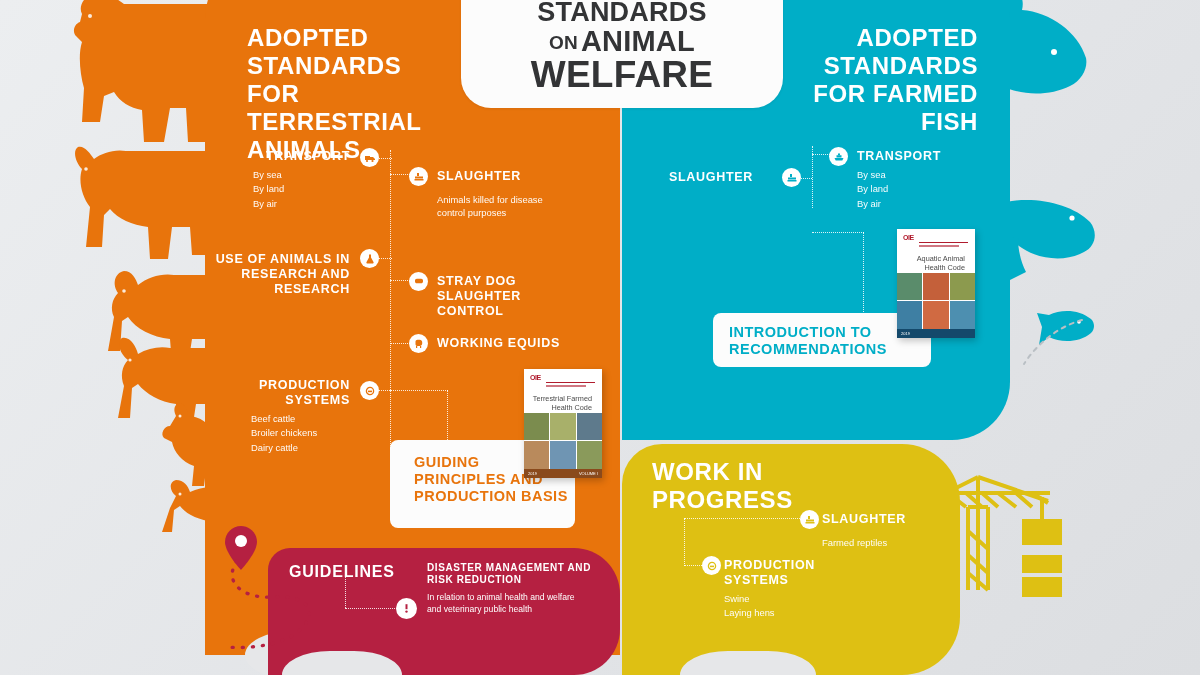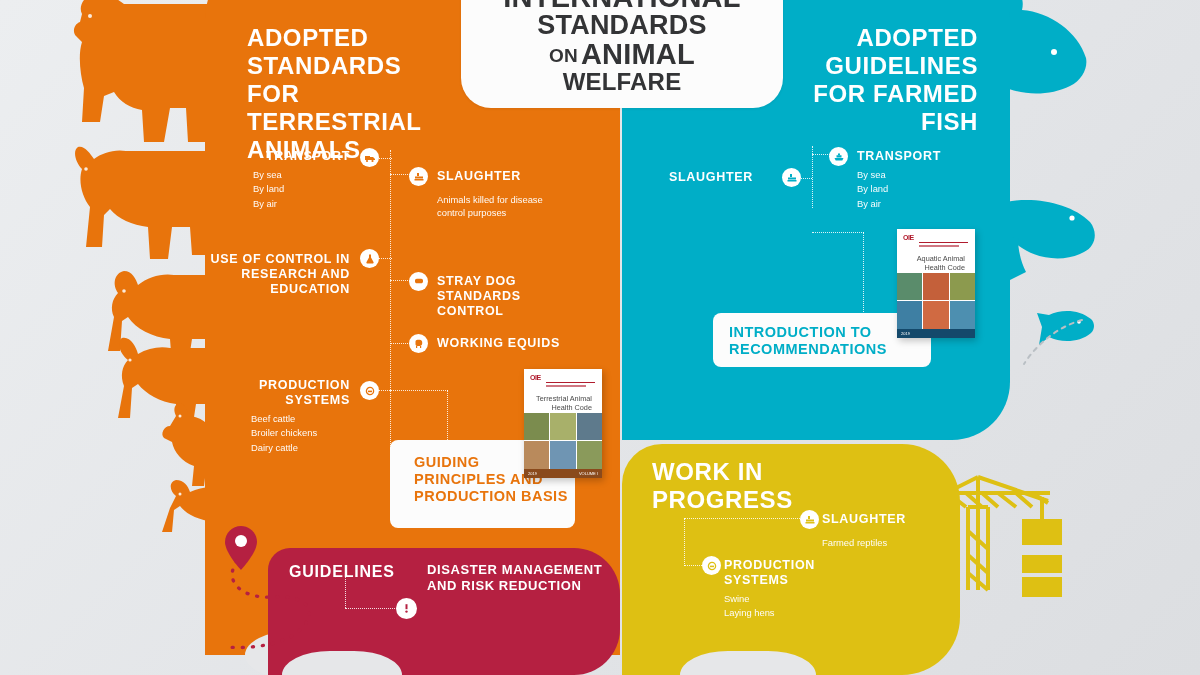--- a/index.html
+++ b/index.html
@@ -54,21 +54,21 @@
     box-shadow:0 1px 3px rgba(0,0,0,.07);
   }
   .title-card .t{
     text-align:center;color:#333436;font-weight:bold;letter-spacing:.2px;
     line-height:1.02;padding-bottom:14px;
   }
   .t .l1{font-size:29px;display:block;}
   .t .l2{font-size:27px;display:block;}
   .t .l3{font-size:29px;display:block;}
   .t .l3 .on{font-size:19px;vertical-align:2px;margin-right:3px;}
-  .t .l4{font-size:24px;display:block;}
+  .t .l4{font-size:37px;display:block;}
 
   
   .col-head{
     position:absolute;color:#fff;font-weight:bold;font-size:24px;line-height:1.17;
     letter-spacing:.6px;
   }
   .col-head.left{left:247px;top:24px;}
   .col-head.right{left:780px;top:24px;width:198px;text-align:right;}
 
   
@@ -118,21 +118,21 @@
 
   .book.aqua{left:897px;top:229px;width:78px;height:109px;}
   .book.aqua .oie{color:#b01c2e;}
   .book.aqua .orgline,.book.aqua .orgline2{background:#b01c2e;}
   .book.aqua .btitle{color:#4a4a4a;}
   .book.aqua .bfoot{background:#14496b;color:#fff;}
 
   
   .gl-label{position:absolute;left:289px;top:563px;color:#fff;font-weight:bold;font-size:16px;letter-spacing:.8px;}
   .gl-body{position:absolute;left:427px;top:562px;color:#fff;width:180px;}
-  .gl-body .ttl{font-weight:bold;font-size:13px;line-height:1.2;letter-spacing:.6px;}
+  .gl-body .ttl{font-weight:bold;font-size:10px;line-height:1.2;letter-spacing:.6px;}
   .gl-body .sub{font-size:8.6px;line-height:1.42;margin-top:5px;}
 
   .pin{position:absolute;left:224px;top:525px;}
   .trail{position:absolute;left:215px;top:555px;}
   .fishtrail{position:absolute;left:1020px;top:318px;}
 </style>
 </head>
 <body>
 
 <div class="stage">
@@ -213,21 +213,21 @@
       <span class="l2">STANDARDS</span>
       <span class="l3"><span class="on">ON</span><span>ANIMAL</span></span>
       <span class="l4">WELFARE</span>
     </div>
   </div>
 
   <div class="col-head left">
     <span style="display:inline-block;max-width:170px;">ADOPTED STANDARDS FOR TERRESTRIAL ANIMALS</span>
   </div>
   <div class="col-head right">
-    <span style="display:inline-block;">ADOPTED GUIDELINES FOR FARMED FISH</span>
+    <span style="display:inline-block;">ADOPTED STANDARDS FOR FARMED FISH</span>
   </div>
 
   <div class="dot-v" style="left:390px;top:150px;height:300px;"></div>
   <div class="dot-h" style="left:374px;top:158px;width:18px;"></div>
   <div class="dot-h" style="left:390px;top:174px;width:20px;"></div>
   <div class="dot-h" style="left:374px;top:258px;width:18px;"></div>
   <div class="dot-h" style="left:390px;top:280px;width:20px;"></div>
   <div class="dot-h" style="left:390px;top:343px;width:20px;"></div>
   <div class="dot-h" style="left:374px;top:390px;width:18px;"></div>
   <div class="dot-h" style="left:390px;top:390px;width:58px;"></div>
@@ -257,30 +257,30 @@
       <p style="max-width:135px;">Animals killed for disease control purposes</p>
     </div>
   </div>
   <div class="ibadge" style="left:409px;top:167px;">
     <svg width="12" height="12" viewBox="0 0 12 12">
         <path fill="#E8740C" d="M4 2h2v3H4z M2 5.5h8v2H2z M1.5 8h9v1.5h-9z"></path>
       </svg>
   </div>
 
   <div class="entry ralign" style="left:195px;top:252px;width:155px;">
-    <div class="ttl">USE OF CONTROL IN RESEARCH AND EDUCATION</div>
+    <div class="ttl">USE OF ANIMALS IN RESEARCH AND RESEARCH</div>
   </div>
   <div class="ibadge" style="left:360px;top:249px;">
     <svg width="12" height="12" viewBox="0 0 12 12">
         <path fill="#E8740C" d="M5 1.5h2v3l2.5 4.5c.4.8-.1 1.5-1 1.5H3.5c-.9 0-1.4-.7-1-1.5L5 4.5z"></path>
       </svg>
   </div>
 
   <div class="entry" style="left:437px;top:274px;width:150px;">
-    <div class="ttl">STRAY DOG STANDARDS CONTROL</div>
+    <div class="ttl">STRAY DOG SLAUGHTER CONTROL</div>
   </div>
   <div class="ibadge" style="left:409px;top:272px;">
     <svg width="12" height="12" viewBox="0 0 12 12">
         <path fill="#E8740C" d="M2 4.5c0-1 .8-1.8 1.8-1.8h4.4c1 0 1.8.8 1.8 1.8v1c0 1-.8 1.8-1.8 1.8H3.8C2.8 7.3 2 6.5 2 5.5z M2.5 2.5l1.2 1.2 M9.5 2.5L8.3 3.7 M4 7.3v2 M8 7.3v2"></path>
       </svg>
   </div>
 
   <div class="entry" style="left:437px;top:336px;width:150px;">
     <div class="ttl">WORKING EQUIDS</div>
   </div>
@@ -308,21 +308,21 @@
   <div class="callout guiding">
     <span>GUIDING PRINCIPLES AND PRODUCTION BASIS</span>
   </div>
 
   <div class="book terr">
     <div class="bhead">
       <div class="oie">OIE</div>
       <div class="orgline"></div>
         <div class="orgline2"></div>
       <div class="btitle">
-        <span>Terrestrial Animal</span><br>
+        <span>Terrestrial Farmed</span><br>
         <span>Health Code</span>
       </div>
     </div>
     <div class="grid" style="grid-template-columns:repeat(3,1fr);grid-template-rows:repeat(2,1fr);">
       <div style="background:#7b8c4e;"></div>
         <div style="background:#a8b06a;"></div>
         <div style="background:#5e7a8c;"></div>
       <div style="background:#b98a5c;"></div>
         <div style="background:#6f95b3;"></div>
         <div style="background:#8a9a5b;"></div>
@@ -427,20 +427,24 @@
 
   <div class="gl-label">GUIDELINES</div>
   <div class="ibadge" style="left:396px;top:598px;width:21px;height:21px;">
     <svg width="13" height="13" viewBox="0 0 13 13">
         <path fill="#B52041" d="M5.5 2.2h2v5h-2z"></path>
         <circle cx="6.5" cy="9.6" r="1.2" fill="#B52041"></circle>
       </svg>
   </div>
   <div class="gl-body">
     <div class="ttl">DISASTER MANAGEMENT AND RISK REDUCTION</div>
+    <div class="sub">
+      <span>In relation to animal health and welfare</span><br>
+      <span>and veterinary public health</span>
+    </div>
   </div>
 
   <svg class="pin" width="34" height="46" viewBox="0 0 34 46">
     <path fill="#B52041" d="M17 1 C8.2 1 1 8.2 1 17 c0 11 16 28 16 28 s16-17 16-28 C33 8.2 25.8 1 17 1 z"></path>
     <circle cx="17" cy="16" r="6" fill="#fff"></circle>
   </svg>
   <svg class="trail" width="150" height="105" viewBox="0 0 150 105">
     <path d="M22 6 C8 26 26 44 58 42 C92 40 104 56 86 74 C70 90 36 94 12 92" fill="none" stroke="#B52041" stroke-width="3.4" stroke-dasharray="1 9" stroke-linecap="round"></path>
   </svg>
 

